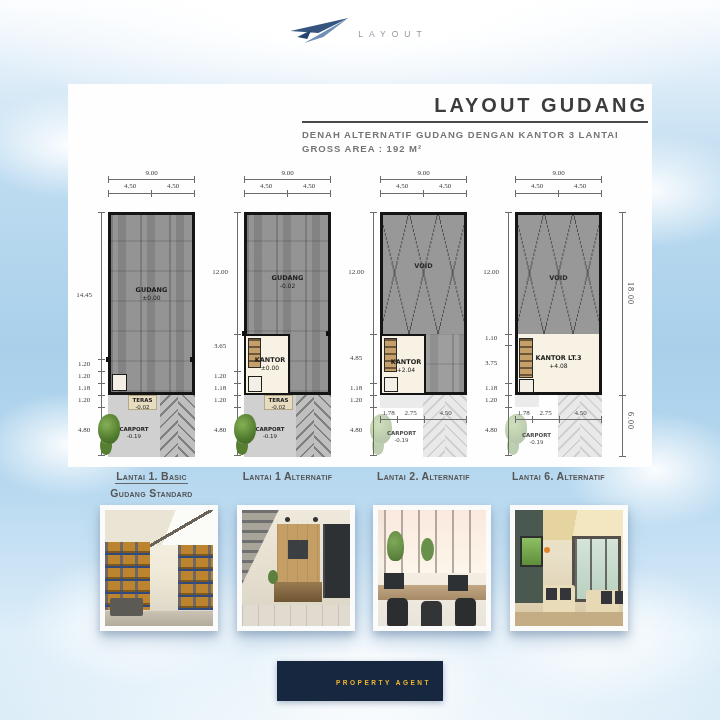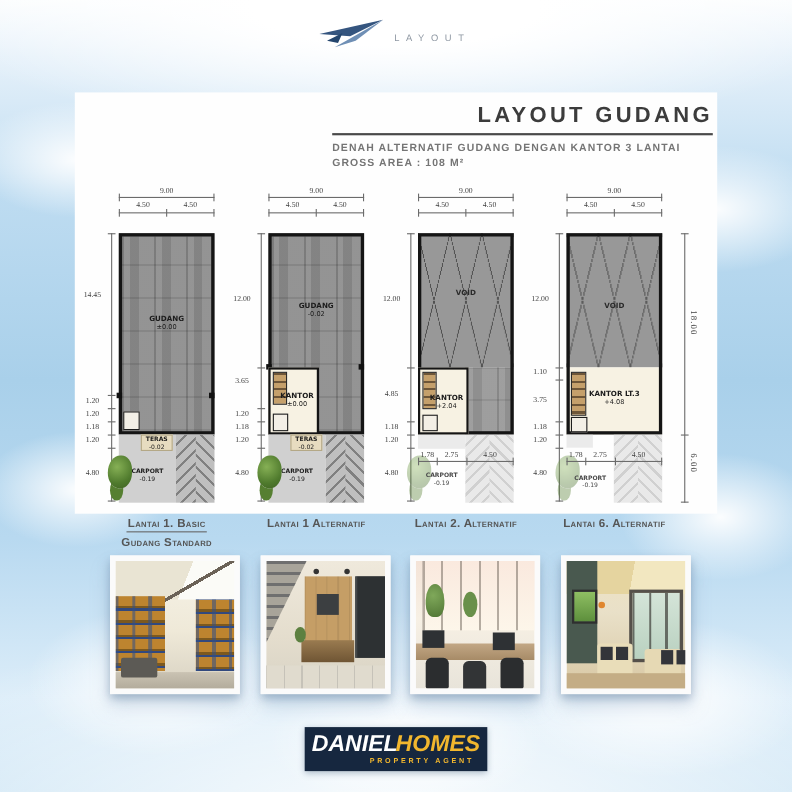--- a/index.html
+++ b/index.html
@@ -100,37 +100,37 @@
   <div class="brand-txt">
     <div class="brand-sub">LAYOUT</div>
   </div>
 </div>
 
 <div class="panel"></div>
 
 <div class="title">LAYOUT GUDANG</div>
 <div class="rule"></div>
 <div class="sub1">DENAH ALTERNATIF GUDANG DENGAN KANTOR 3 LANTAI</div>
-<div class="sub2">GROSS AREA : 108 M²</div>
+<div class="sub2">GROSS AREA : 192 M²</div>
 
 <div class="plan" style="left:85px">
   <span class="dl c" style="left:23px;top:0;width:87px">9.00</span>
   <i class="hl" style="left:23px;top:9px;width:87px"></i>
   <span class="dl c" style="left:23px;top:13px;width:44px">4.50</span>
   <span class="dl c" style="left:66px;top:13px;width:44px">4.50</span>
   <i class="hl" style="left:23px;top:23px;width:87px"></i>
   <i class="tkv" style="left:66px;top:20px"></i>
 
   <i class="vlna" style="left:16px;top:42px;height:244px"></i>
   <i class="tkh" style="left:13px;top:189px"></i>
   <i class="tkh" style="left:13px;top:201px"></i>
   <i class="tkh" style="left:13px;top:213px"></i>
   <i class="tkh" style="left:13px;top:225px"></i>
   <i class="tkh" style="left:13px;top:237px"></i>
-  <span class="dl r" style="left:-14px;top:95px;width:26px">14.45</span>
+  <span class="dl r" style="left:-14px;top:122px;width:26px">14.45</span>
   <span class="dl r" style="left:-14px;top:191px;width:26px">1.20</span>
   <span class="dl r" style="left:-14px;top:203px;width:26px">1.20</span>
   <span class="dl r" style="left:-14px;top:215px;width:26px">1.18</span>
   <span class="dl r" style="left:-14px;top:227px;width:26px">1.20</span>
   <span class="dl r" style="left:-14px;top:257px;width:26px">4.80</span>
 
   <div class="conc bld" style="left:23px;top:42px;width:87px;height:183px"></div>
   <i class="colsq" style="left:21px;top:187px"></i>
   <i class="colsq" style="left:105px;top:187px"></i>
   <div class="rml" style="left:23px;top:116px;width:87px"><span>GUDANG</span><small>±0.00</small></div>
@@ -335,15 +335,14 @@
     <i class="abs" style="left:26%;bottom:8%;width:30%;height:27%;border-radius:3px;background:#e9ddb9"></i>
     <i class="abs" style="left:29%;bottom:22%;width:10%;height:11%;background:#33353a;box-shadow:14px 0 0 #33353a"></i>
     <i class="abs" style="right:4%;bottom:6%;width:30%;height:25%;border-radius:3px;background:#e6d9b4"></i>
     <i class="abs" style="right:10%;bottom:19%;width:10%;height:11%;background:#33353a;box-shadow:14px 0 0 #33353a"></i>
     <i class="abs" style="left:0;bottom:0;width:100%;height:12%;background:#c4ad85"></i>
     <i class="abs" style="left:27%;top:32%;width:6px;height:6px;border-radius:50%;background:#e0862e"></i>
   </div>
 </div>
 
 <div class="flogo">
-  <div class="line"><span class="w">DANIEL</span><span class="y">HOMES</span></div>
   <div class="tag">PROPERTY AGENT</div>
 </div>
 
 </body></html>

